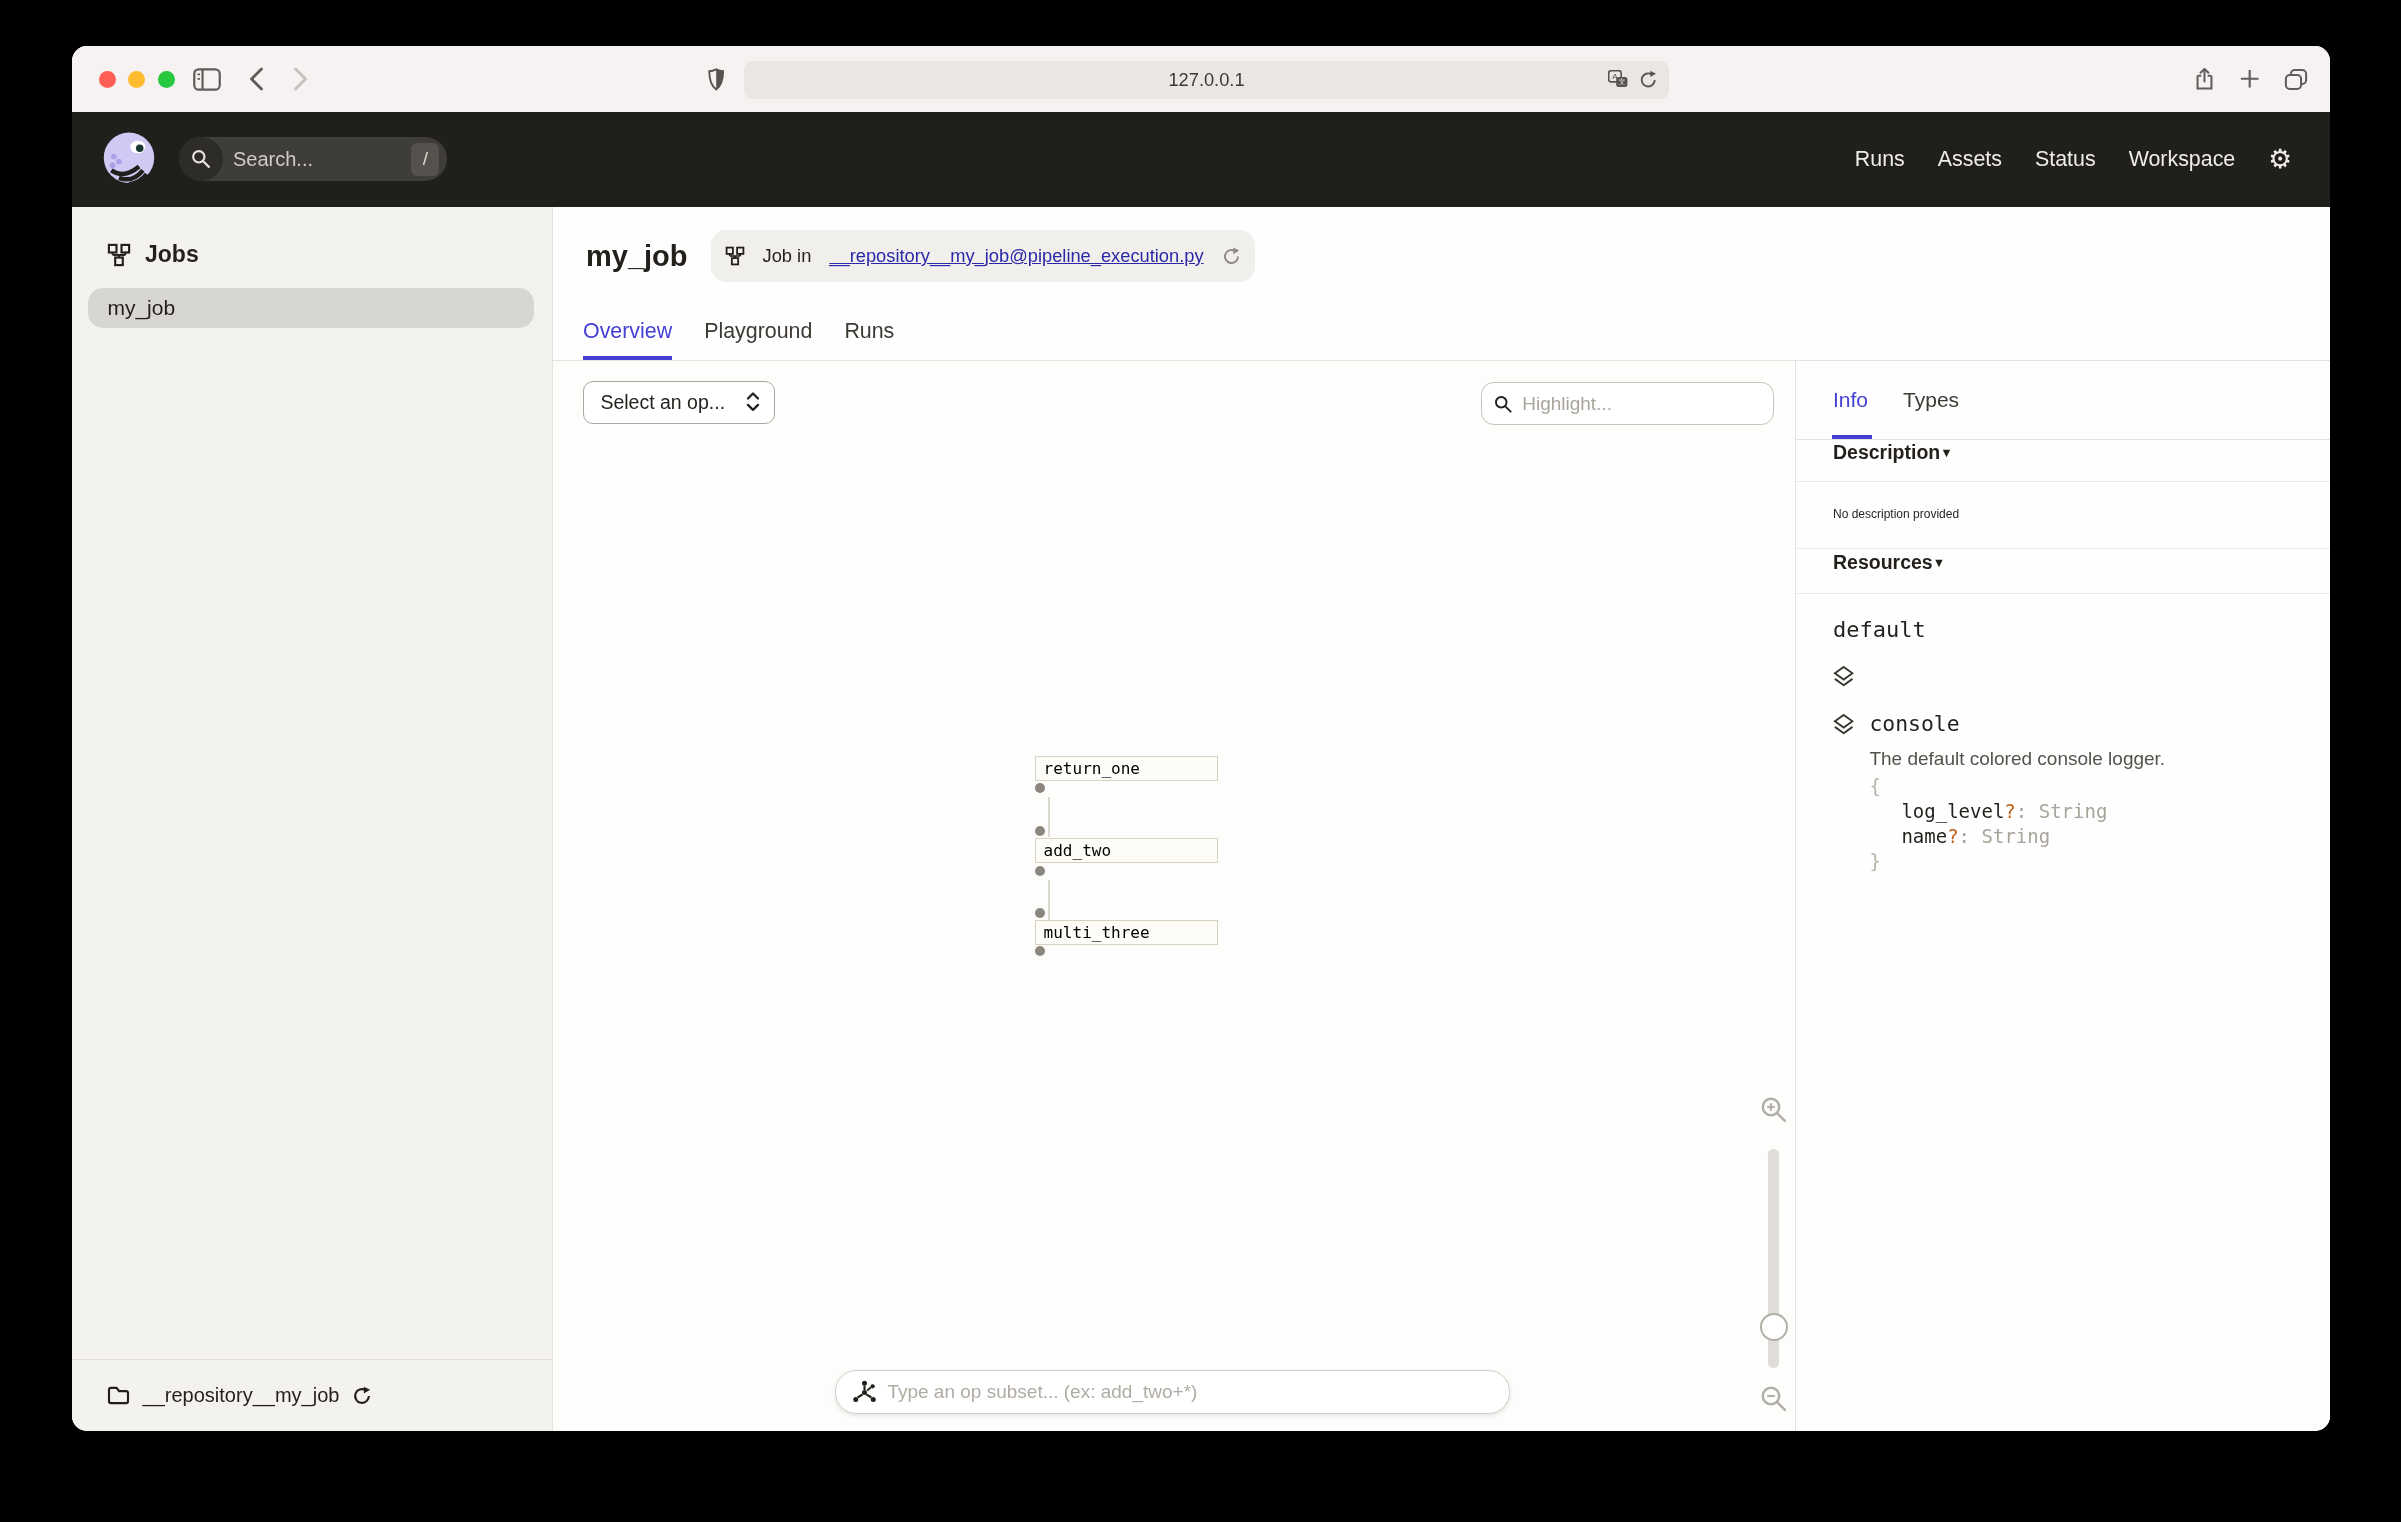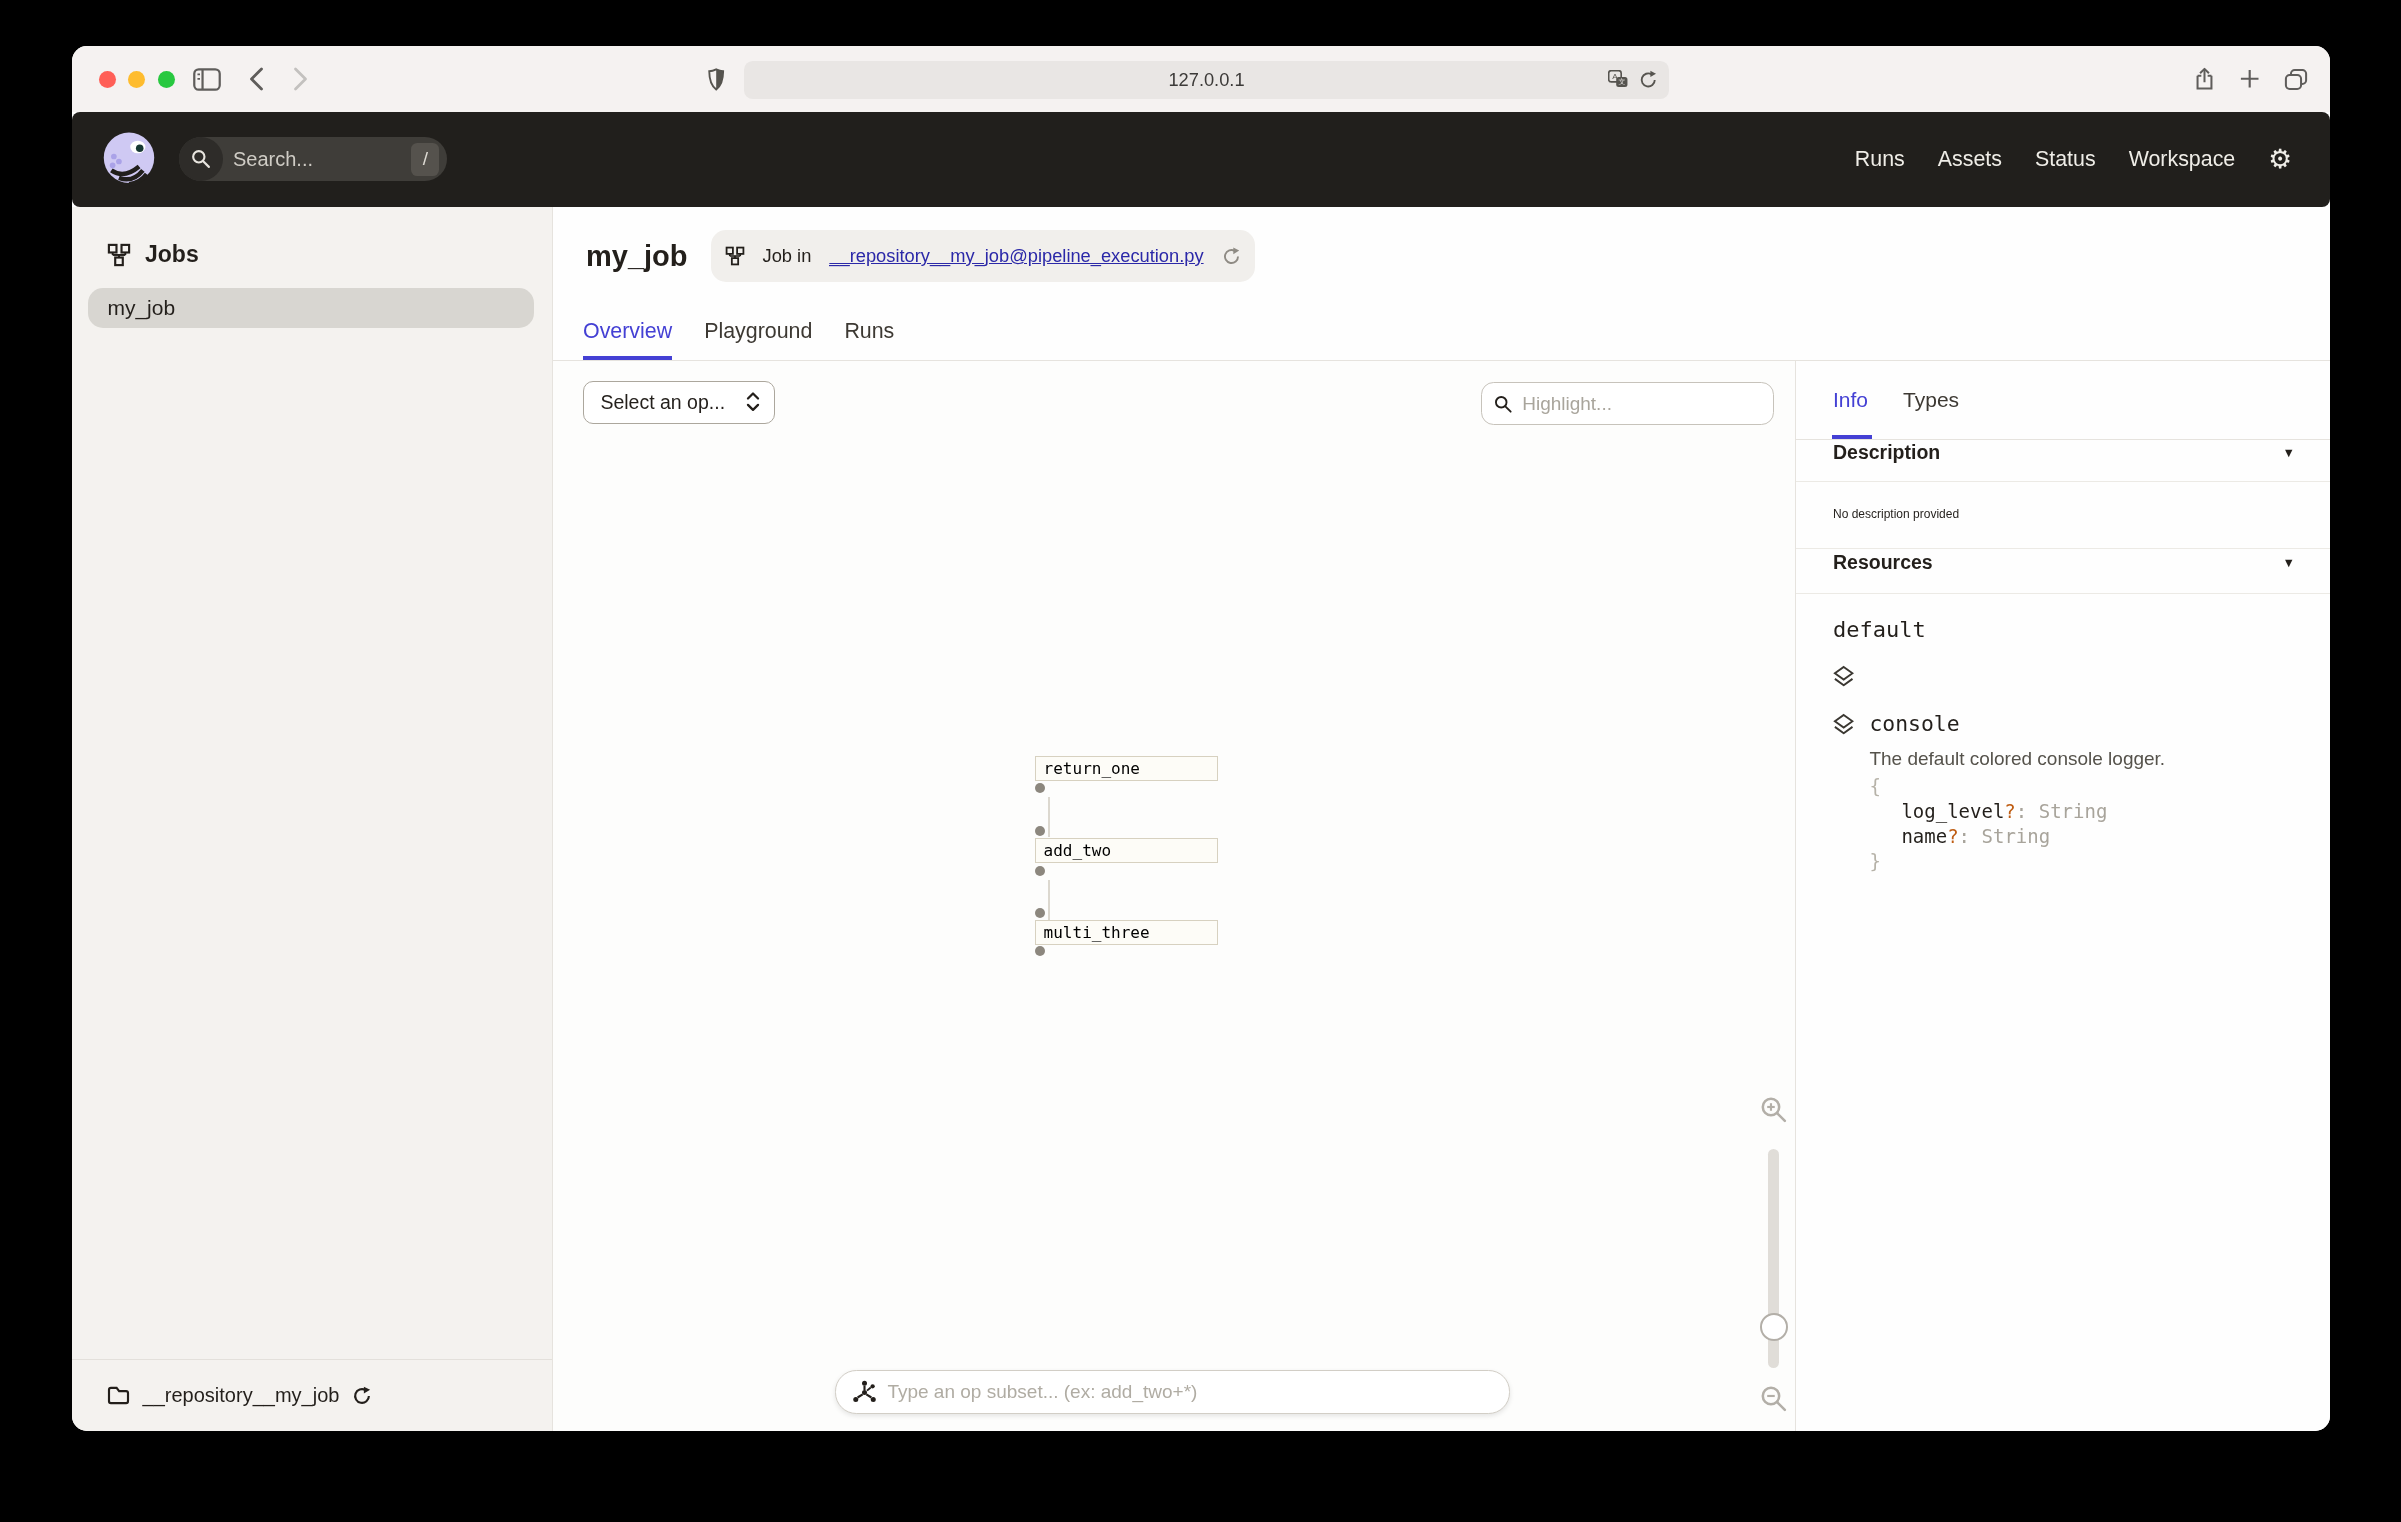--- a/index.html
+++ b/index.html
@@ -14,21 +14,21 @@
   .chrome { height:66px; background:#f5f2f1; position:relative; flex:none; }
   .lights { position:absolute; left:26.5px; top:24.6px; display:flex; gap:12.6px; }
   .light { width:17px; height:17px; border-radius:50%; }
   .chrome-ico { position:absolute; top:0; height:66px; display:flex; align-items:center; justify-content:center; }
   .urlbar { position:absolute; left:672px; top:14.5px; width:925px; height:38px; background:#e9e6e4;
             border-radius:8.8px; display:flex; align-items:center; justify-content:center; }
   .urltext { font-size:18.3px; color:#3c3a38; }
   .urlbar-right { position:absolute; right:11.4px; top:0; height:38px; display:flex; align-items:center; gap:8.8px; }
 
   
-  .dheader { height:95px; background:#211f1c; display:flex; align-items:center; position:relative; flex:none;border-radius:8px; }
+  .dheader { height:95px; background:#211f1c; display:flex; align-items:center; position:relative; flex:none; }
   .logo { position:absolute; left:28px; top:18.3px; }
   .searchpill { position:absolute; left:107px; top:25px; width:268px; height:44px; background:#3f3d39;
                 border-radius:22px; display:flex; align-items:center; }
   .searchcircle { width:44px; height:44px; border-radius:50%; background:#2e2c29; display:flex; align-items:center; justify-content:center; flex:none; }
   .searchph { color:#cfccc5; font-size:20px; margin-left:10px; flex:1; }
   .slashkey { width:28px; height:33px; background:#55524d; border-radius:6.3px; color:#dedbd4; font-size:19px;
               display:flex; align-items:center; justify-content:center; margin-right:7.6px; flex:none; }
   .dnav { position:absolute; right:38px; top:0; height:95px; display:flex; align-items:center; gap:33px; }
   .dnav-item { color:#efede7; font-size:21.4px; cursor:pointer; }
   .gear { font-size:26.5px; color:#efede7; line-height:1; }
@@ -84,21 +84,21 @@
                 display:flex; align-items:center; gap:10px; padding:0 16.4px; }
   .subset-box input { border:none; outline:none; flex:1; font-size:19px; color:#231f1b; background:transparent; font-family:"Liberation Sans",sans-serif; }
   .subset-box input::placeholder { color:#b0aca3; }
 
   
   .panel { flex:1; background:#fefefe; border-left:1.3px solid #e6e3de; overflow:hidden; }
   .panel-tabs { height:79px; border-bottom:1.3px solid #e6e3de; display:flex; align-items:center; gap:35px; padding-left:37px; position:relative; }
   .ptab { font-size:21px; color:#3d3933; cursor:pointer; }
   .ptab.active { color:#4440d4; }
   .ptab-underline { position:absolute; left:36px; bottom:0; width:40px; height:4.4px; background:#4440d4; }
-  .sect-head { height:42px; border-bottom:1.3px solid #eceae5; display:flex; align-items:center; justify-content:space-between;
+  .sect-head { height:42px; border-bottom:1.3px solid #eceae5; display:flex; align-items:center; 
                padding:0 35px 16px 37px; cursor:pointer; }
   .sect-head.tall { height:45px; }
   .sect-title { font-size:19.5px; font-weight:700; color:#231f1b; }
   .caret { font-size:12.6px; color:#231f1b; }
   .sect-body { padding:25px 35px 26.5px 37px; border-bottom:1.3px solid #eceae5; font-size:12px; color:#231f1b; }
   .res-group { padding:23px 35px 0 37px; font-size:22px; color:#231f1b; }
   .resource { padding:21.4px 35px 0 37px; display:flex; gap:15px; }
   .res-right { flex:1; }
   .res-name { font-size:21.4px; color:#231f1b; }
   .res-desc { margin-top:11.4px; font-size:19px; line-height:23px; color:#55524b; max-width:404px; }

